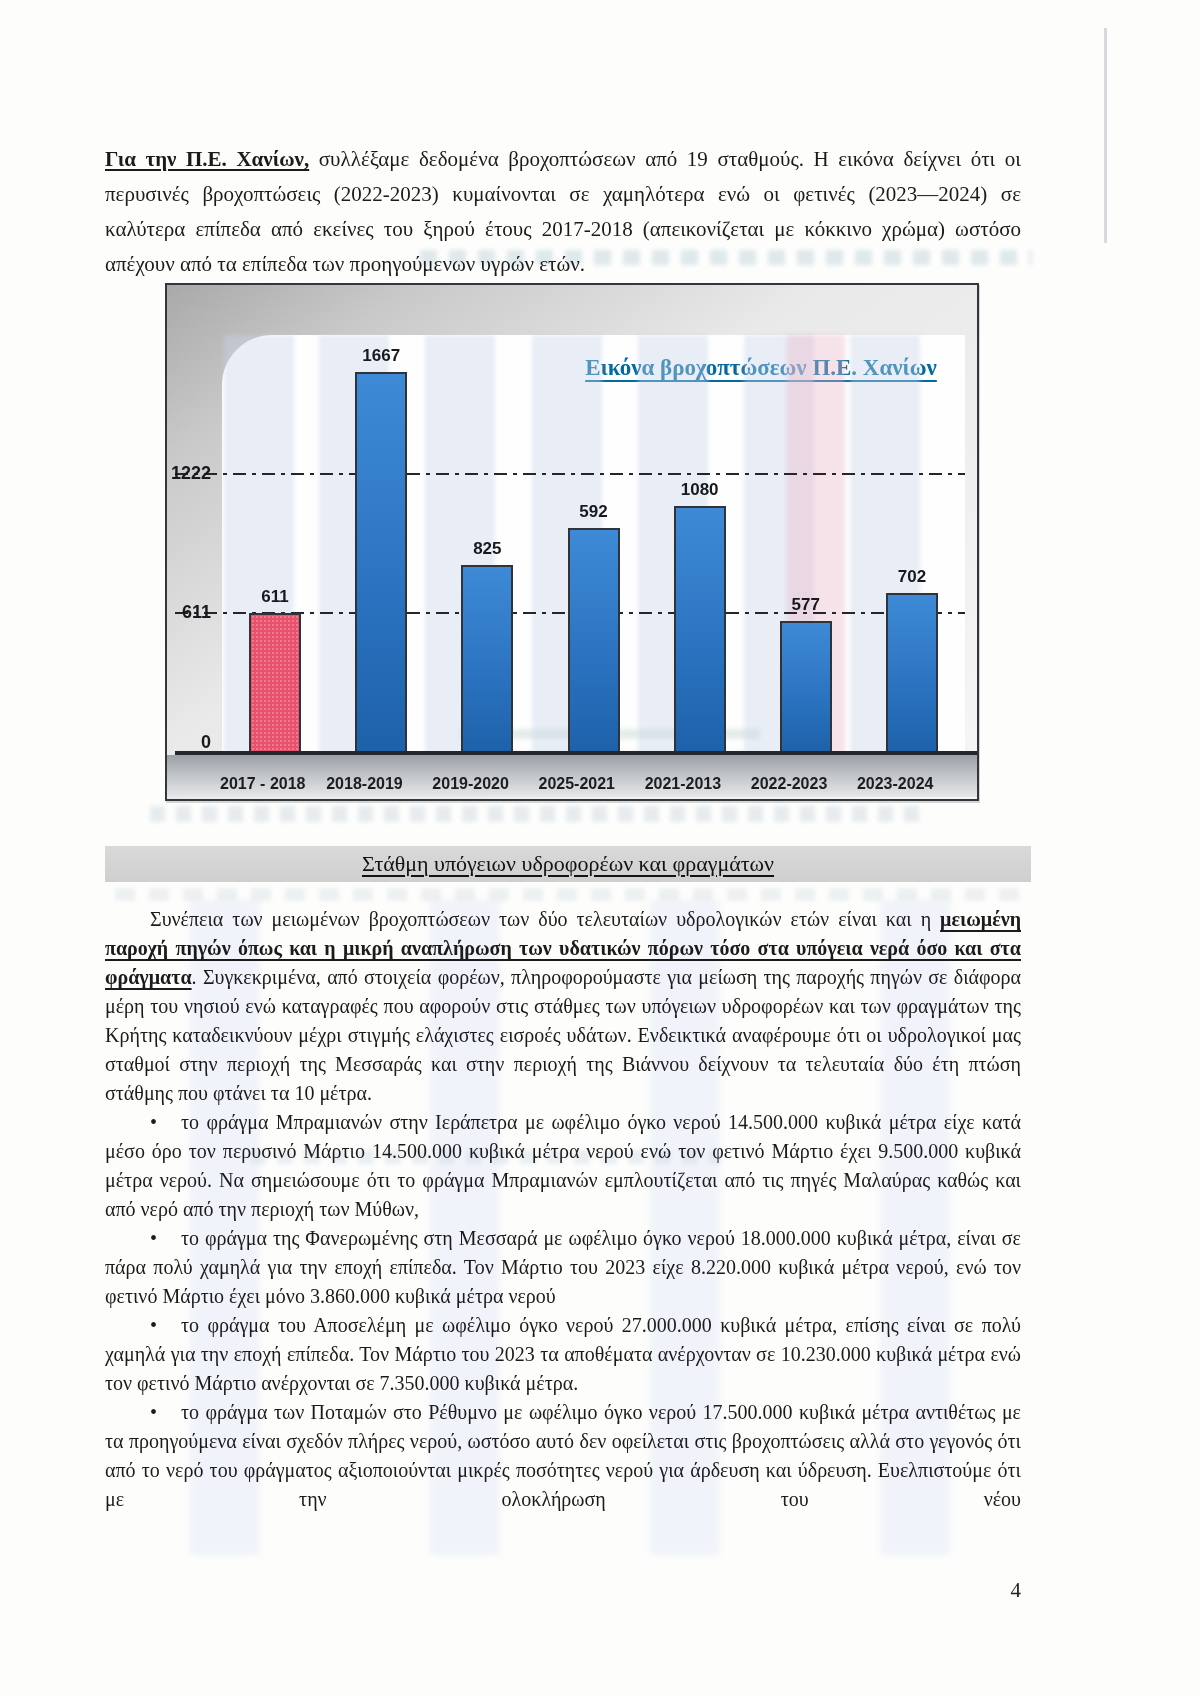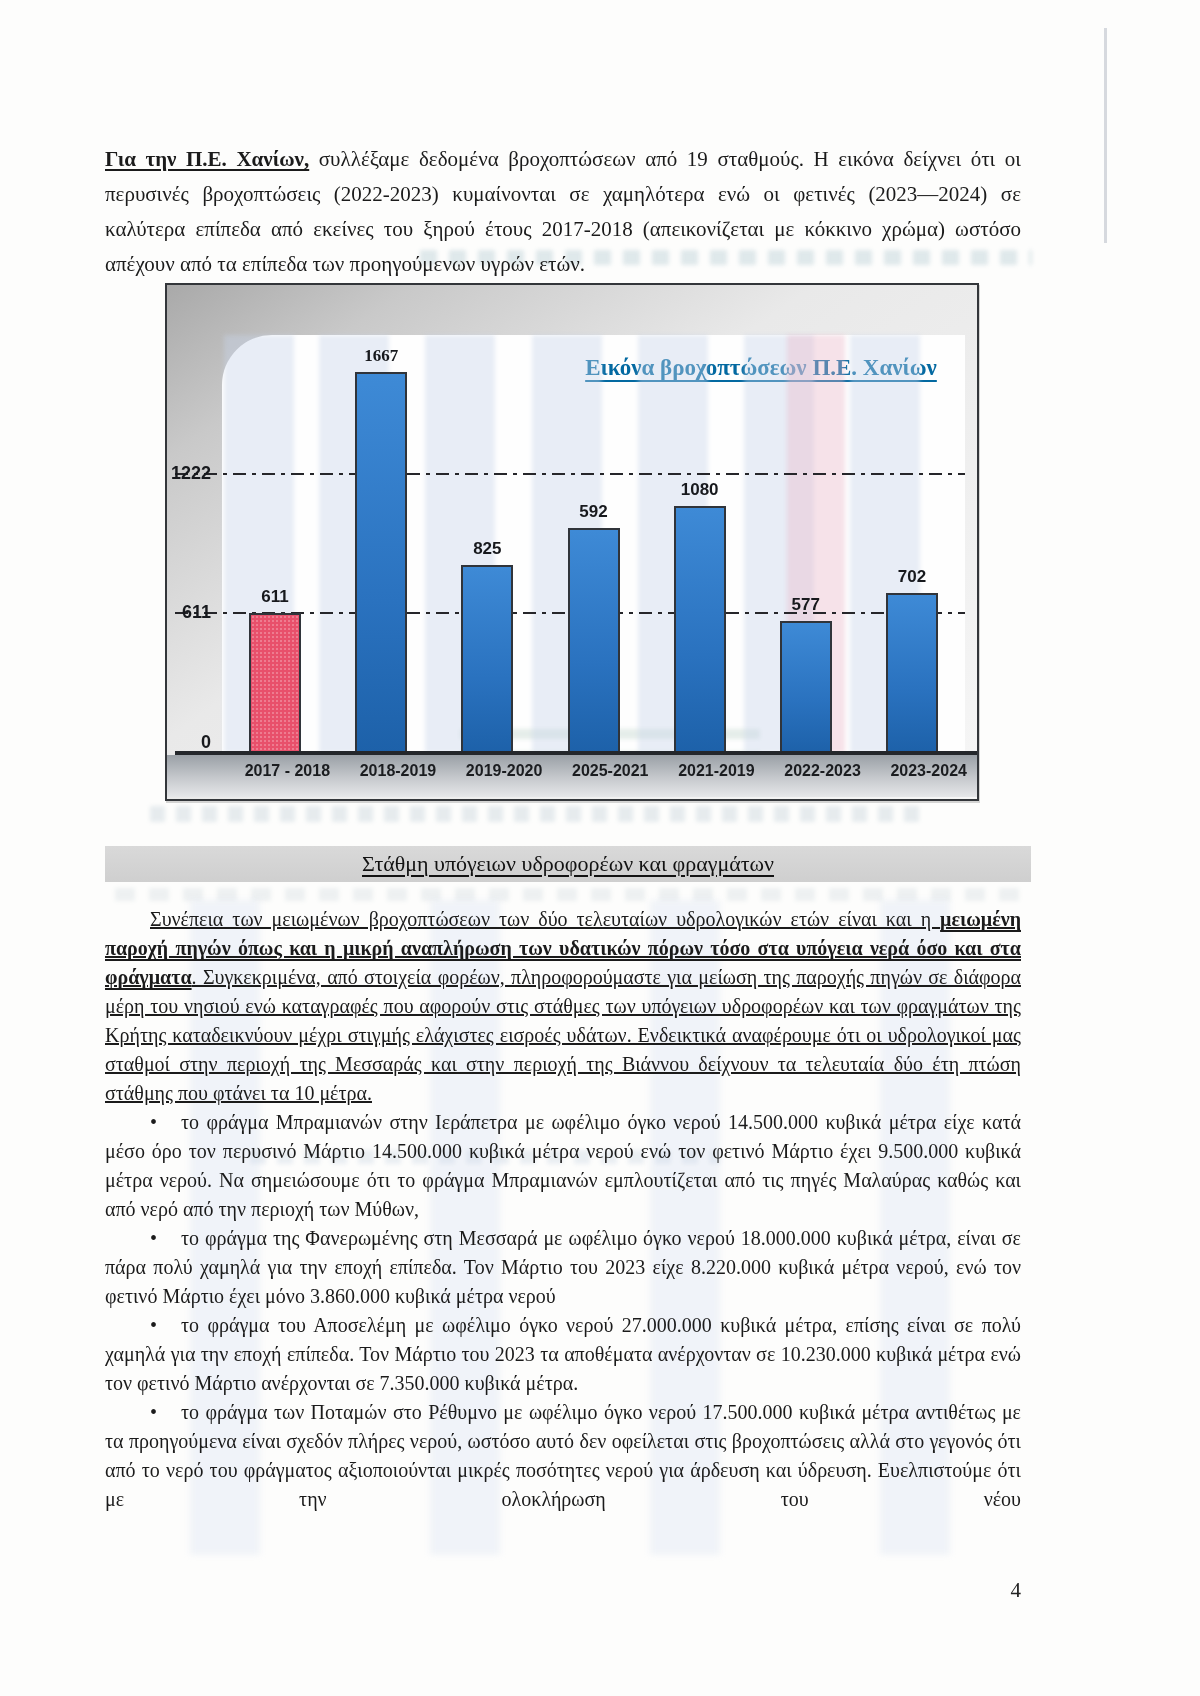--- a/index.html
+++ b/index.html
@@ -55,39 +55,39 @@
   }
   .chart-baseline{
     position:absolute;left:8px;right:0;top:466px;height:4px;background:#24272b;
     box-shadow:0 3px 0 rgba(125,130,136,.55);
   }
   .chart-xaxis{
     position:absolute;left:0;right:0;top:470px;height:42px;
     background:linear-gradient(180deg,#9aa0a6 0%,#c6c9cd 55%,#e6e7e9 100%);
   }
   .xtick{
-    position:absolute;top:7px;width:110px;text-align:right;
+    position:absolute;top:20px;width:110px;text-align:left;
     font-family:"Liberation Sans",sans-serif;font-weight:bold;font-size:16px;color:#1b1d20;
   }
   .ghost-col{position:absolute;top:0;bottom:0;width:70px;background:rgba(201,213,235,.40);filter:blur(2px);}
   .ghost-col.pink{background:rgba(234,182,200,.38);width:58px;}
   
   .band{
     position:absolute;left:105px;top:846px;width:926px;height:36px;
     background:linear-gradient(180deg,#d9d9d9,#cfcfcf);
     display:flex;align-items:center;justify-content:center;
   }
   .band span{
     font-weight:normal;font-size:22px;color:#121212;
     text-decoration:underline;text-decoration-thickness:2px;text-underline-offset:4px;
   }
   
   .bodytext{position:absolute;left:105px;top:905px;width:916px;font-size:20px;line-height:29px;text-align:justify;}
   .bodytext p{margin:0;}
-  .indent{text-indent:45px;text-decoration:underline;}
+  .indent{text-indent:45px;}
   .emph{font-weight:bold;text-decoration:underline;text-decoration-thickness:2px;text-underline-offset:4px;}
   .bullet{text-indent:45px;}
   .bmark{padding-right:24px;}
   .last{text-align-last:justify;}
   
   .pagenum{position:absolute;left:105px;top:1578px;width:916px;text-align:right;font-size:21px;color:#222;}
   
   .artifact{position:absolute;pointer-events:none;filter:blur(2px);}
   .a1{top:250px;left:420px;width:612px;height:15px;opacity:.55;
       background:repeating-linear-gradient(90deg,rgba(110,155,170,.38) 0 17px,transparent 17px 29px);}
@@ -131,21 +131,21 @@
         <div class="ghost-col" style="left: 309.5px;"></div>
         <div class="ghost-col" style="left: 415.643px;"></div>
         <div class="ghost-col" style="left: 521.786px;"></div>
         <div class="ghost-col" style="left: 627.929px;"></div>
         <div class="ghost-col pink" style="left: 564.68px;"></div>
         <div class="gridline" style="bottom: 278.123px;"></div>
         <div class="gridline" style="bottom: 138.562px;"></div>
         <div class="bar highlight" style="left: 27.0714px; height: 139.562px;"></div>
         <div class="bar-label" style="left: 13.0714px; bottom: 145.562px;">611</div>
         <div class="bar" style="left: 133.214px; height: 380.768px;"></div>
-        <div class="bar-label" style="left: 119.214px; bottom: 386.768px; font-family: Liberation Serif, serif;">1667</div>
+        <div class="bar-label" style="left: 119.214px; bottom: 386.768px;">1667</div>
         <div class="bar" style="left: 239.357px; height: 188.443px;"></div>
         <div class="bar-label" style="left: 225.357px; bottom: 194.443px;">825</div>
         <div class="bar" style="left: 345.5px; height: 225.217px;"></div>
         <div class="bar-label" style="left: 331.5px; bottom: 231.217px;">592</div>
         <div class="bar" style="left: 451.643px; height: 246.689px;"></div>
         <div class="bar-label" style="left: 437.643px; bottom: 252.689px;">1080</div>
         <div class="bar" style="left: 557.786px; height: 131.796px;"></div>
         <div class="bar-label" style="left: 543.786px; bottom: 137.796px;">577</div>
         <div class="bar" style="left: 663.929px; height: 160.348px;"></div>
         <div class="bar-label" style="left: 649.929px; bottom: 166.348px;">702</div>
@@ -154,21 +154,21 @@
         <div class="ytick" style="bottom: 269.123px;">1222</div>
         <div class="ytick" style="bottom: 129.562px;">611</div>
         <div class="ytick" style="bottom: 0px;">0</div>
       </div>
     <div class="chart-baseline"></div>
     <div class="chart-xaxis">
         <div class="xtick" style="left: 53.0714px;">2017 - 2018</div>
         <div class="xtick" style="left: 159.214px;">2018-2019</div>
         <div class="xtick" style="left: 265.357px;">2019-2020</div>
         <div class="xtick" style="left: 371.5px;">2025-2021</div>
-        <div class="xtick" style="left: 477.643px;">2021-2019</div>
+        <div class="xtick" style="left: 477.643px;">2021-2013</div>
         <div class="xtick" style="left: 583.786px;">2022-2023</div>
         <div class="xtick" style="left: 689.929px;">2023-2024</div>
       </div>
   </div>
 </div>
 
 <div class="band">
   <span>Στάθμη υπόγειων υδροφορέων και φραγμάτων</span>
 </div>
 

